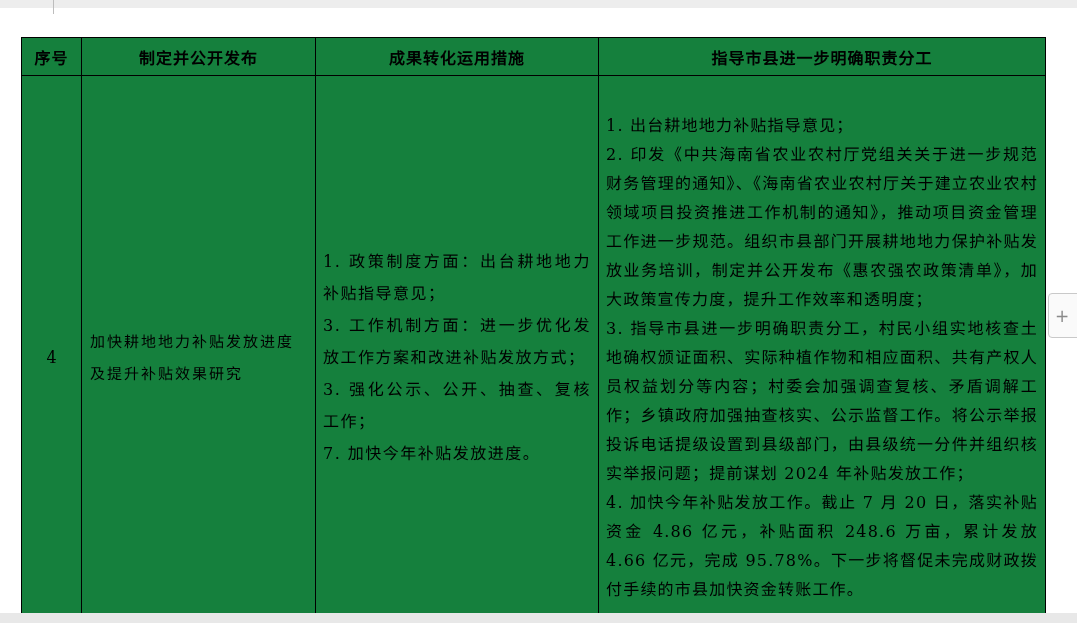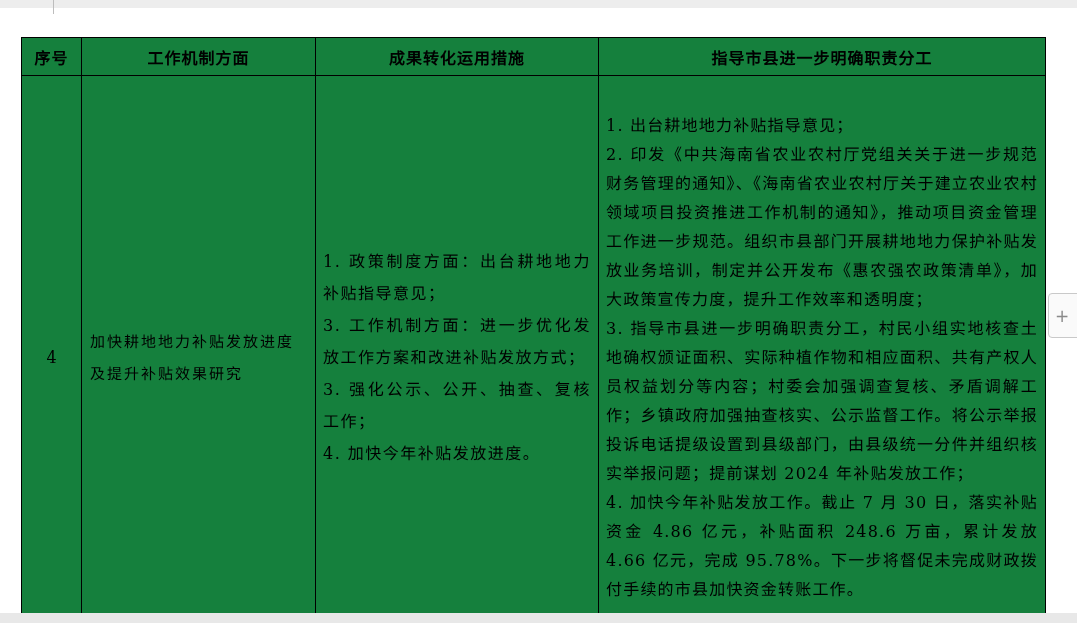--- a/index.html
+++ b/index.html
@@ -116,40 +116,40 @@
   <table class="report">
     <colgroup>
       <col style="width:60px">
       <col style="width:234px">
       <col style="width:283px">
       <col style="width:447px">
     </colgroup>
     <thead>
       <tr>
         <th>序号</th>
-        <th>工作机制方面</th>
+        <th>制定并公开发布</th>
         <th>成果转化运用措施</th>
         <th>指导市县进一步明确职责分工</th>
       </tr>
     </thead>
     <tbody>
       <tr class="body-row">
         <td class="c-index">4</td>
         <td class="c-topic">加快耕地地力补贴发放进度及提升补贴效果研究</td>
         <td class="c-measures">
           <p>1. 政策制度方面：出台耕地地力补贴指导意见；</p>
           <p>3. 工作机制方面：进一步优化发放工作方案和改进补贴发放方式；</p>
           <p>3. 强化公示、公开、抽查、复核工作；</p>
-          <p>4. 加快今年补贴发放进度。</p>
+          <p>7. 加快今年补贴发放进度。</p>
         </td>
         <td class="c-completion">
           <p>1. 出台耕地地力补贴指导意见；</p>
           <p>2. 印发《中共海南省农业农村厅党组关关于进一步规范财务管理的通知》、《海南省农业农村厅关于建立农业农村领域项目投资推进工作机制的通知》，推动项目资金管理工作进一步规范。组织市县部门开展耕地地力保护补贴发放业务培训，制定并公开发布《惠农强农政策清单》，加大政策宣传力度，提升工作效率和透明度；</p>
           <p>3. 指导市县进一步明确职责分工，村民小组实地核查土地确权颁证面积、实际种植作物和相应面积、共有产权人员权益划分等内容；村委会加强调查复核、矛盾调解工作；乡镇政府加强抽查核实、公示监督工作。将公示举报投诉电话提级设置到县级部门，由县级统一分件并组织核实举报问题；提前谋划 2024 年补贴发放工作；</p>
-          <p>4. 加快今年补贴发放工作。截止 7 月 30 日，落实补贴资金 4.86 亿元，补贴面积 248.6 万亩，累计发放 4.66 亿元，完成 95.78%。下一步将督促未完成财政拨付手续的市县加快资金转账工作。</p>
+          <p>4. 加快今年补贴发放工作。截止 7 月 20 日，落实补贴资金 4.86 亿元，补贴面积 248.6 万亩，累计发放 4.66 亿元，完成 95.78%。下一步将督促未完成财政拨付手续的市县加快资金转账工作。</p>
         </td>
       </tr>
     </tbody>
   </table>
 
   <div class="plus-btn">
     <span>+</span>
   </div>
 
   <div class="bottom-strip"></div>

